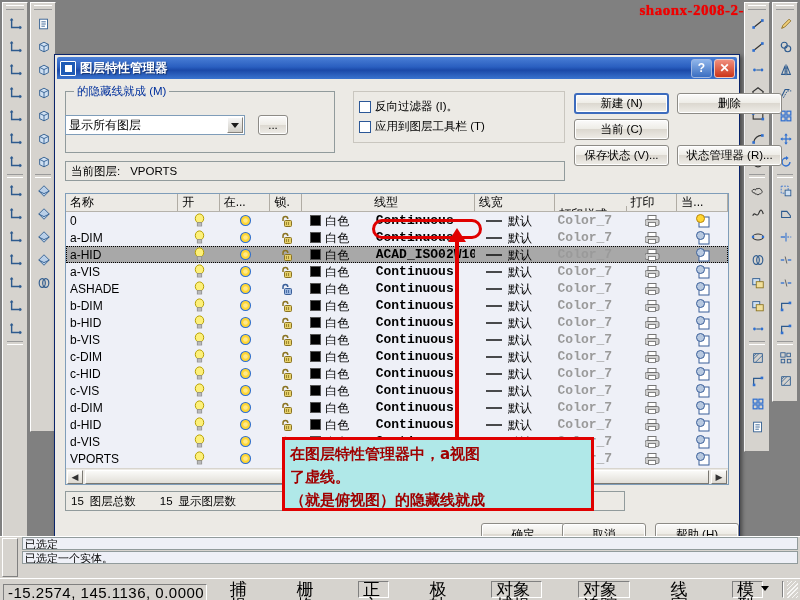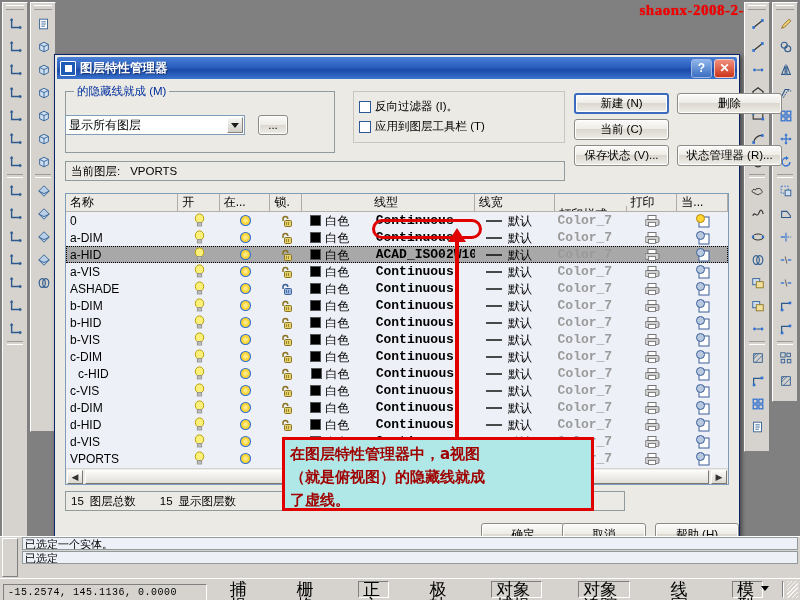--- a/index.html
+++ b/index.html
@@ -50,22 +50,22 @@
 
   
   #statusbar {
     position:absolute; left:0; bottom:0; width:800px; height:22px;
     background:#d6d3ce; border-top:1px solid #fff;
     display:flex; align-items:center; gap:0;
   }
   #coords {
     margin:8px 0 2px 3px; width:250px; height:17px;
     background:#d6d3ce; border:1px solid #808080; border-right-color:#fff; border-bottom-color:#fff;
-    font-size:10px; line-height:16px; padding-left:4px; letter-spacing:.5px; color:#000;
-    font-family:Liberation Mono, monospace;
+    font-size:15px; line-height:16px; padding-left:4px; letter-spacing:.5px; color:#000;
+    font-family:Liberation Sans, sans-serif;
   }
   .sb-btn {
     height:17px; padding:0 4px; margin:2px 18px; font-size:17px; line-height:16px;
     color:#000; border:1px solid transparent;
   }
   .sb-btn.on { border:1px solid #808080; border-right-color:#fff; border-bottom-color:#fff; }
   #sb-fill { flex:1; height:17px; margin:2px 1px;
     border:1px solid #808080; border-right-color:#fff; border-bottom-color:#fff; position:relative;}
   #sb-fill .arrow { position:absolute; right:14px; top:4px; width:0;height:0;
     border-left:4px solid transparent;border-right:4px solid transparent;border-top:5px solid #000;}
@@ -1192,21 +1192,21 @@
               </svg>
             </div>
             <div class="cell c" style="width: 54px;">
               <svg width="15" height="15" viewBox="0 0 15 15">
                 <rect x="4" y="4" width="10" height="10" fill="#fff" stroke="#3a5f99" stroke-width="1"></rect>
                 <circle cx="5.5" cy="5.5" r="4" fill="#b8c9e0" stroke="#3a5f99" stroke-width="1"></circle>
               </svg>
             </div>
           </div>
           <div class="row">
-            <div class="cell " style="width: 120px; padding-left: 12px;">c-HID</div>
+            <div class="cell " style="width: 120px; padding-left: 4px;">c-HID</div>
             <div class="cell c" style="width: 44px;">
               <svg width="13" height="15" viewBox="0 0 13 15">
                 <ellipse cx="6.5" cy="5.5" rx="4.2" ry="4.6" fill="#fdf07a" stroke="#b8a100" stroke-width="1"></ellipse>
                 <rect x="4.3" y="9.6" width="4.4" height="3.4" fill="#cfcfcf" stroke="#8a8a8a" stroke-width=".8"></rect>
                 <line x1="4.3" y1="11" x2="8.7" y2="11" stroke="#8a8a8a" stroke-width=".6"></line>
               </svg>
             </div>
             <div class="cell c" style="width: 54px;">
               <svg width="15" height="15" viewBox="0 0 15 15">
                 <circle cx="7.5" cy="7.5" r="5" fill="#ffd633" stroke="#2f6fd0" stroke-width="1.1"></circle>
@@ -1554,28 +1554,28 @@
       </div>
 
   </div>
 </div>
 
 <div id="hl-ellipse"></div>
 <div id="arrow-line"></div>
 <div id="arrow-head"></div>
 <div id="callout">
   <div>在图层特性管理器中，a视图</div>
+  <div>了虚线。</div>
   <div>（就是俯视图）的隐藏线就成</div>
-  <div>了虚线。</div>
 </div>
 
 <div id="cmdwin">
   <div id="cmd-scroll"></div>
+  <div class="cmd-line">已选定</div>
   <div class="cmd-line">已选定一个实体。</div>
-  <div class="cmd-line">已选定</div>
 </div>
 
 <div id="statusbar">
   <div id="coords">-15.2574,   145.1136,  0.0000</div>
   <div id="sb-toggles" style="display:flex;">
       <div class="sb-btn">捕捉</div>
       <div class="sb-btn">栅格</div>
       <div class="sb-btn on">正交</div>
       <div class="sb-btn">极轴</div>
       <div class="sb-btn on">对象捕捉</div>

